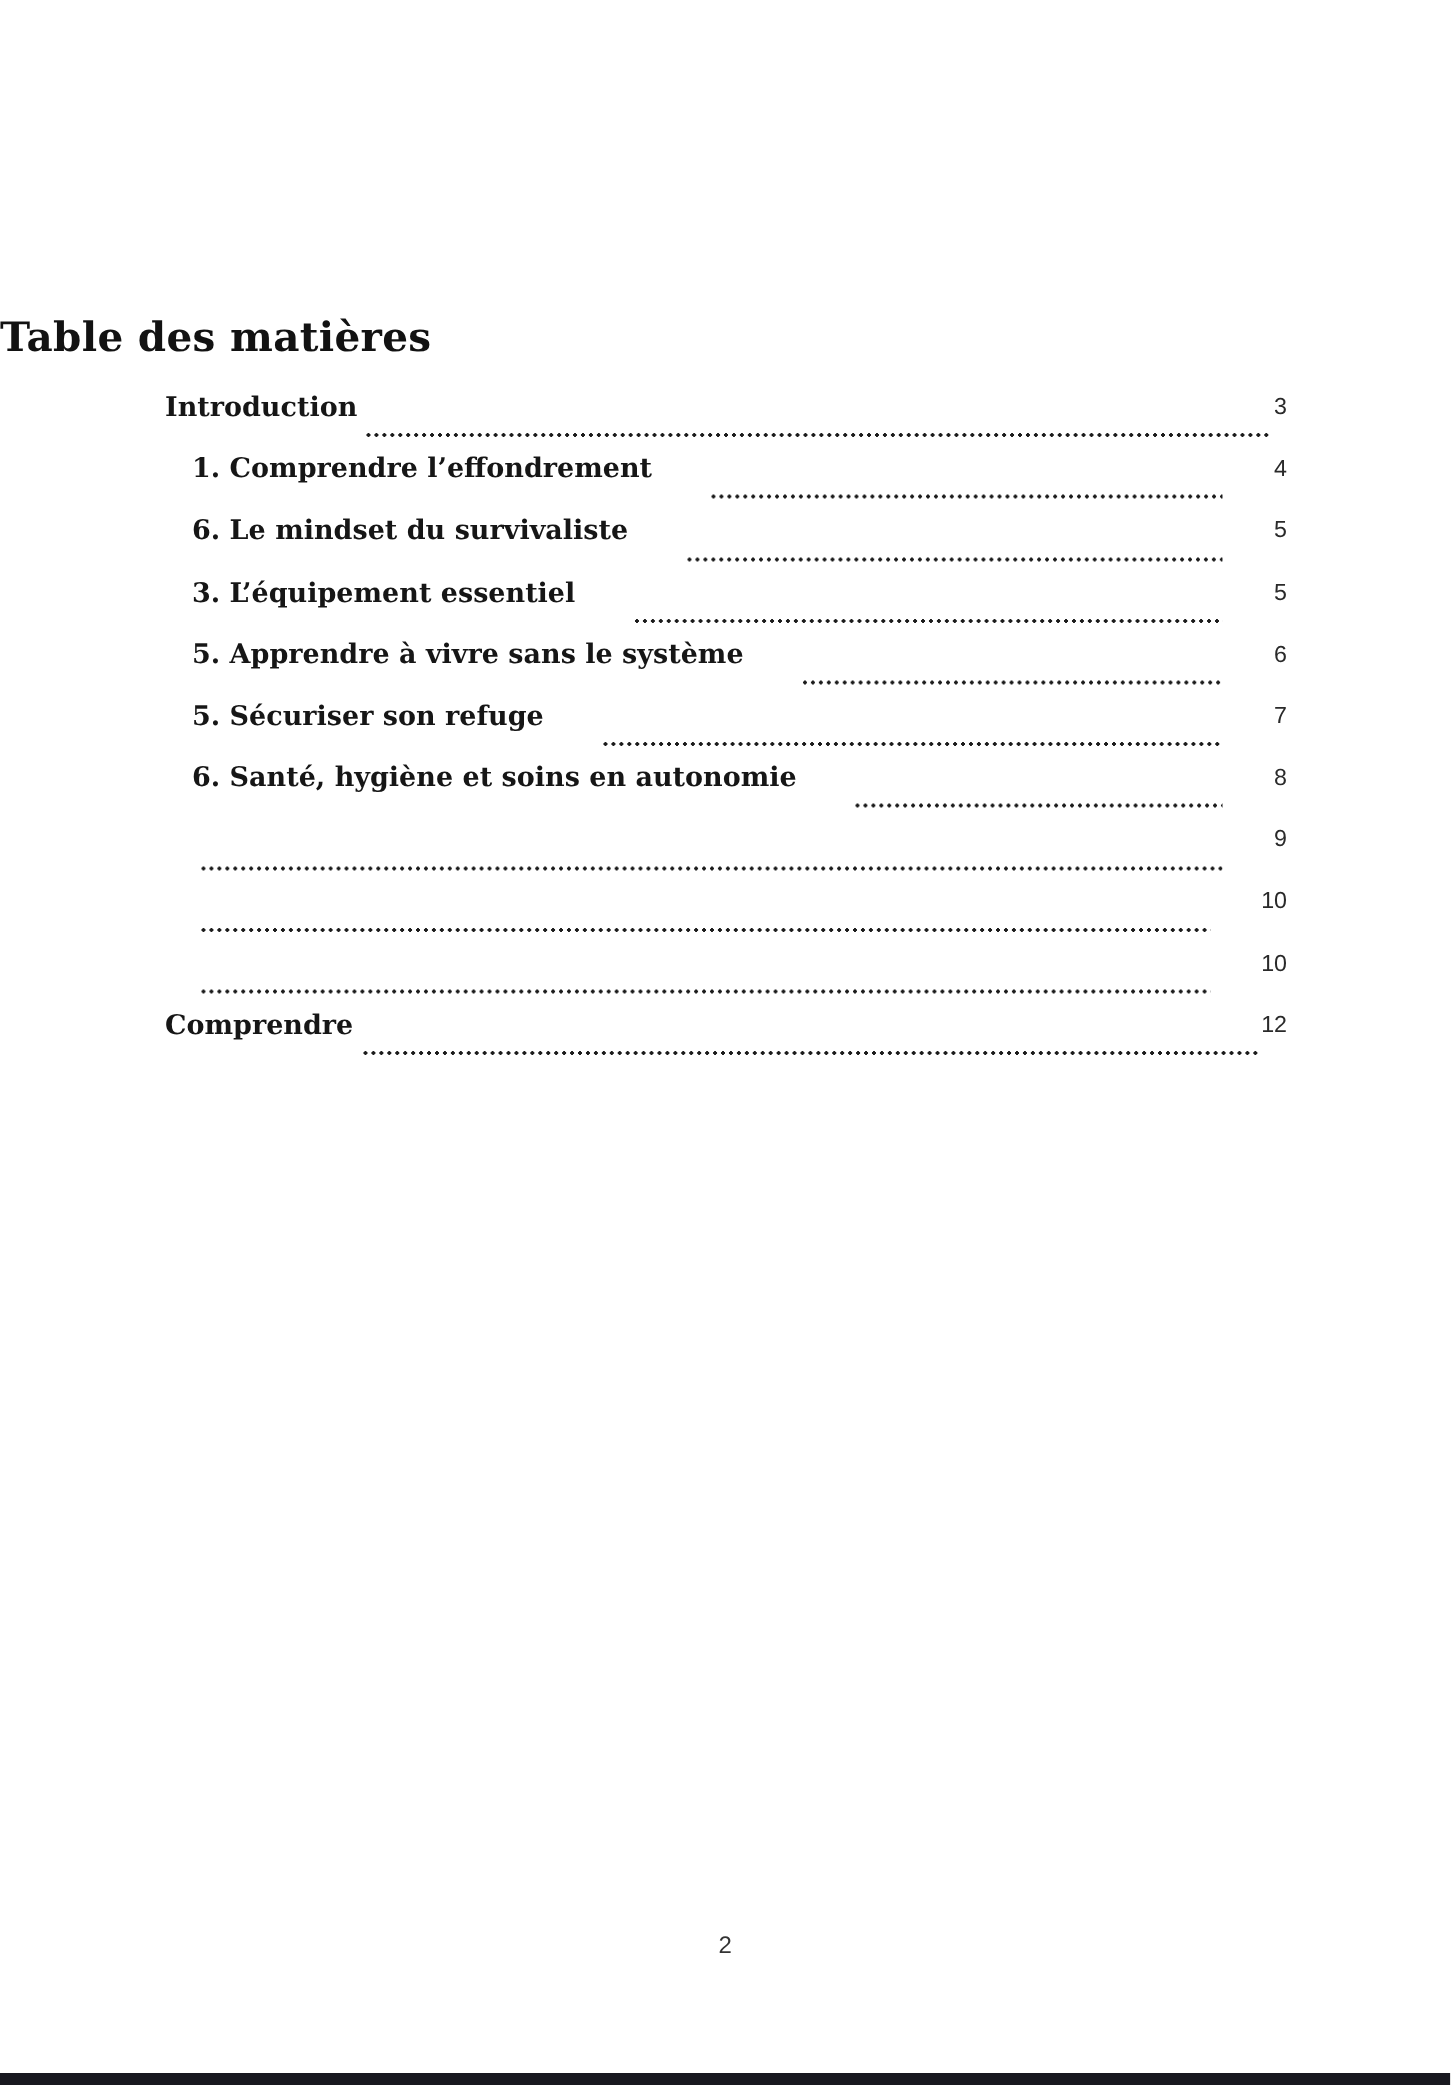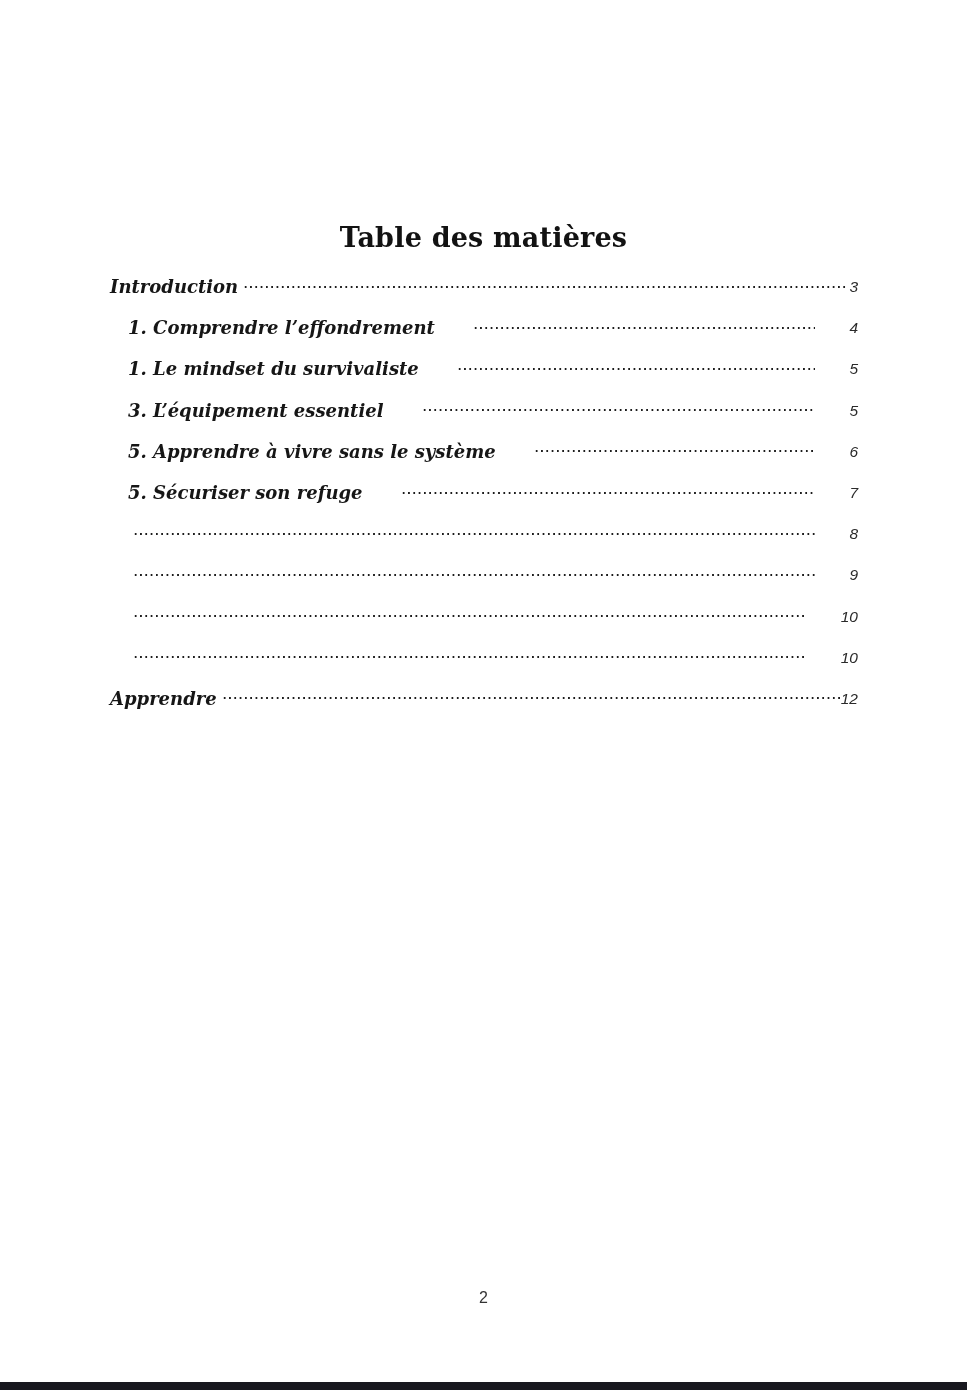--- a/index.html
+++ b/index.html
@@ -10,42 +10,41 @@
   .page {
     position: relative;
     width: 967px;
     height: 1390px;
     background: #ffffff;
     overflow: hidden;
     font-family: "DejaVu Serif", serif;
     color: #161616;
   }
   .doc-title {
-    margin: 12px;
+    margin: 0;
     padding-top: 209px;
-    text-align: center;
+    text-align: left;
     font-family: "DejaVu Serif", serif;
     font-weight: bold;
     font-size: 27px;
     line-height: 33px;
     color: #121212;
     letter-spacing: 0.2px;
   }
   .toc {
     margin-top: 9px;
     padding-left: 110px;
     padding-right: 109px;
   }
   .toc-row {
     display: flex;
-    align-items: center;
+    align-items: flex-end;
     height: 41.2px;
     line-height: 41.2px;
     white-space: nowrap;
-    font-style: italic;
   }
   .toc-row.level-1 {
     padding-left: 18px;
     gap: 33px;
   }
   .toc-label {
     font-family: "DejaVu Serif", serif;
     font-weight: bold;
     font-size: 18px;
     color: #161616;
@@ -100,21 +99,21 @@
         <span class="toc-page">3</span>
       </div>
 
       <div class="toc-row level-1">
         <span class="toc-label">1. Comprendre l’effondrement</span>
         <span class="leader"></span>
         <span class="toc-page">4</span>
       </div>
 
       <div class="toc-row level-1">
-        <span class="toc-label">1. Le mindset du survivaliste</span>
+        <span class="toc-label">6. Le mindset du survivaliste</span>
         <span class="leader"></span>
         <span class="toc-page">5</span>
       </div>
 
       <div class="toc-row level-1">
         <span class="toc-label">3. L’équipement essentiel</span>
         <span class="leader"></span>
         <span class="toc-page">5</span>
       </div>
 
@@ -124,20 +123,21 @@
         <span class="toc-page">6</span>
       </div>
 
       <div class="toc-row level-1">
         <span class="toc-label">5. Sécuriser son refuge</span>
         <span class="leader"></span>
         <span class="toc-page">7</span>
       </div>
 
       <div class="toc-row level-1">
+        <span class="toc-label">6. Santé, hygiène et soins en autonomie</span>
         <span class="leader"></span>
         <span class="toc-page">8</span>
       </div>
 
       <div class="toc-row level-1">
         <span class="leader"></span>
         <span class="toc-page">9</span>
       </div>
 
       <div class="toc-row level-1">
@@ -145,21 +145,21 @@
         <span class="toc-page">10</span>
       </div>
 
       <div class="toc-row level-1">
         <span class="leader"></span>
         <span class="toc-page">10</span>
       </div>
 
 
       <div class="toc-row level-0">
-        <span class="toc-label">Apprendre</span>
+        <span class="toc-label">Comprendre</span>
         <span class="leader"></span>
         <span class="toc-page">12</span>
       </div>
     </div>
 
   <div class="footer-pagenum">2</div>
 
   <div class="bottom-bar" style="background: rgb(24, 24, 31);"></div>
 
 </div>

